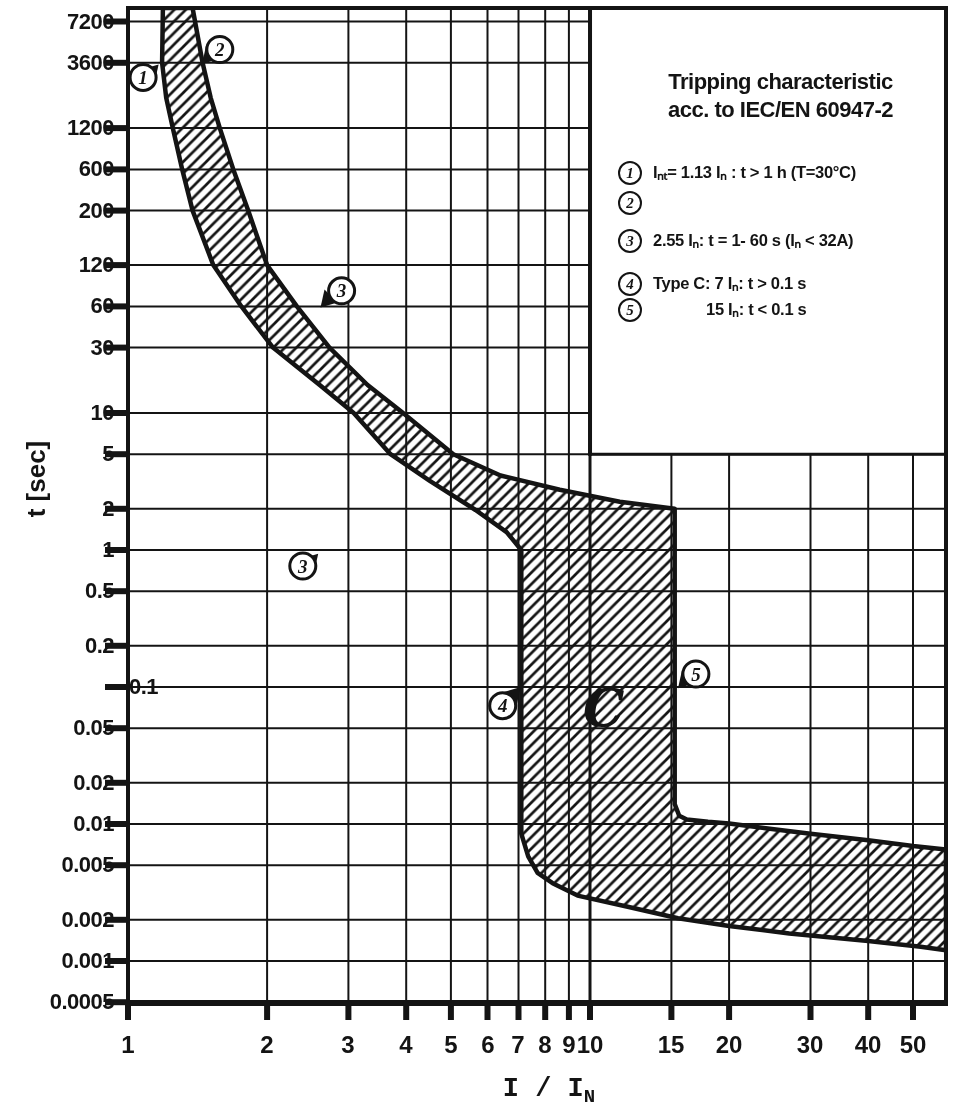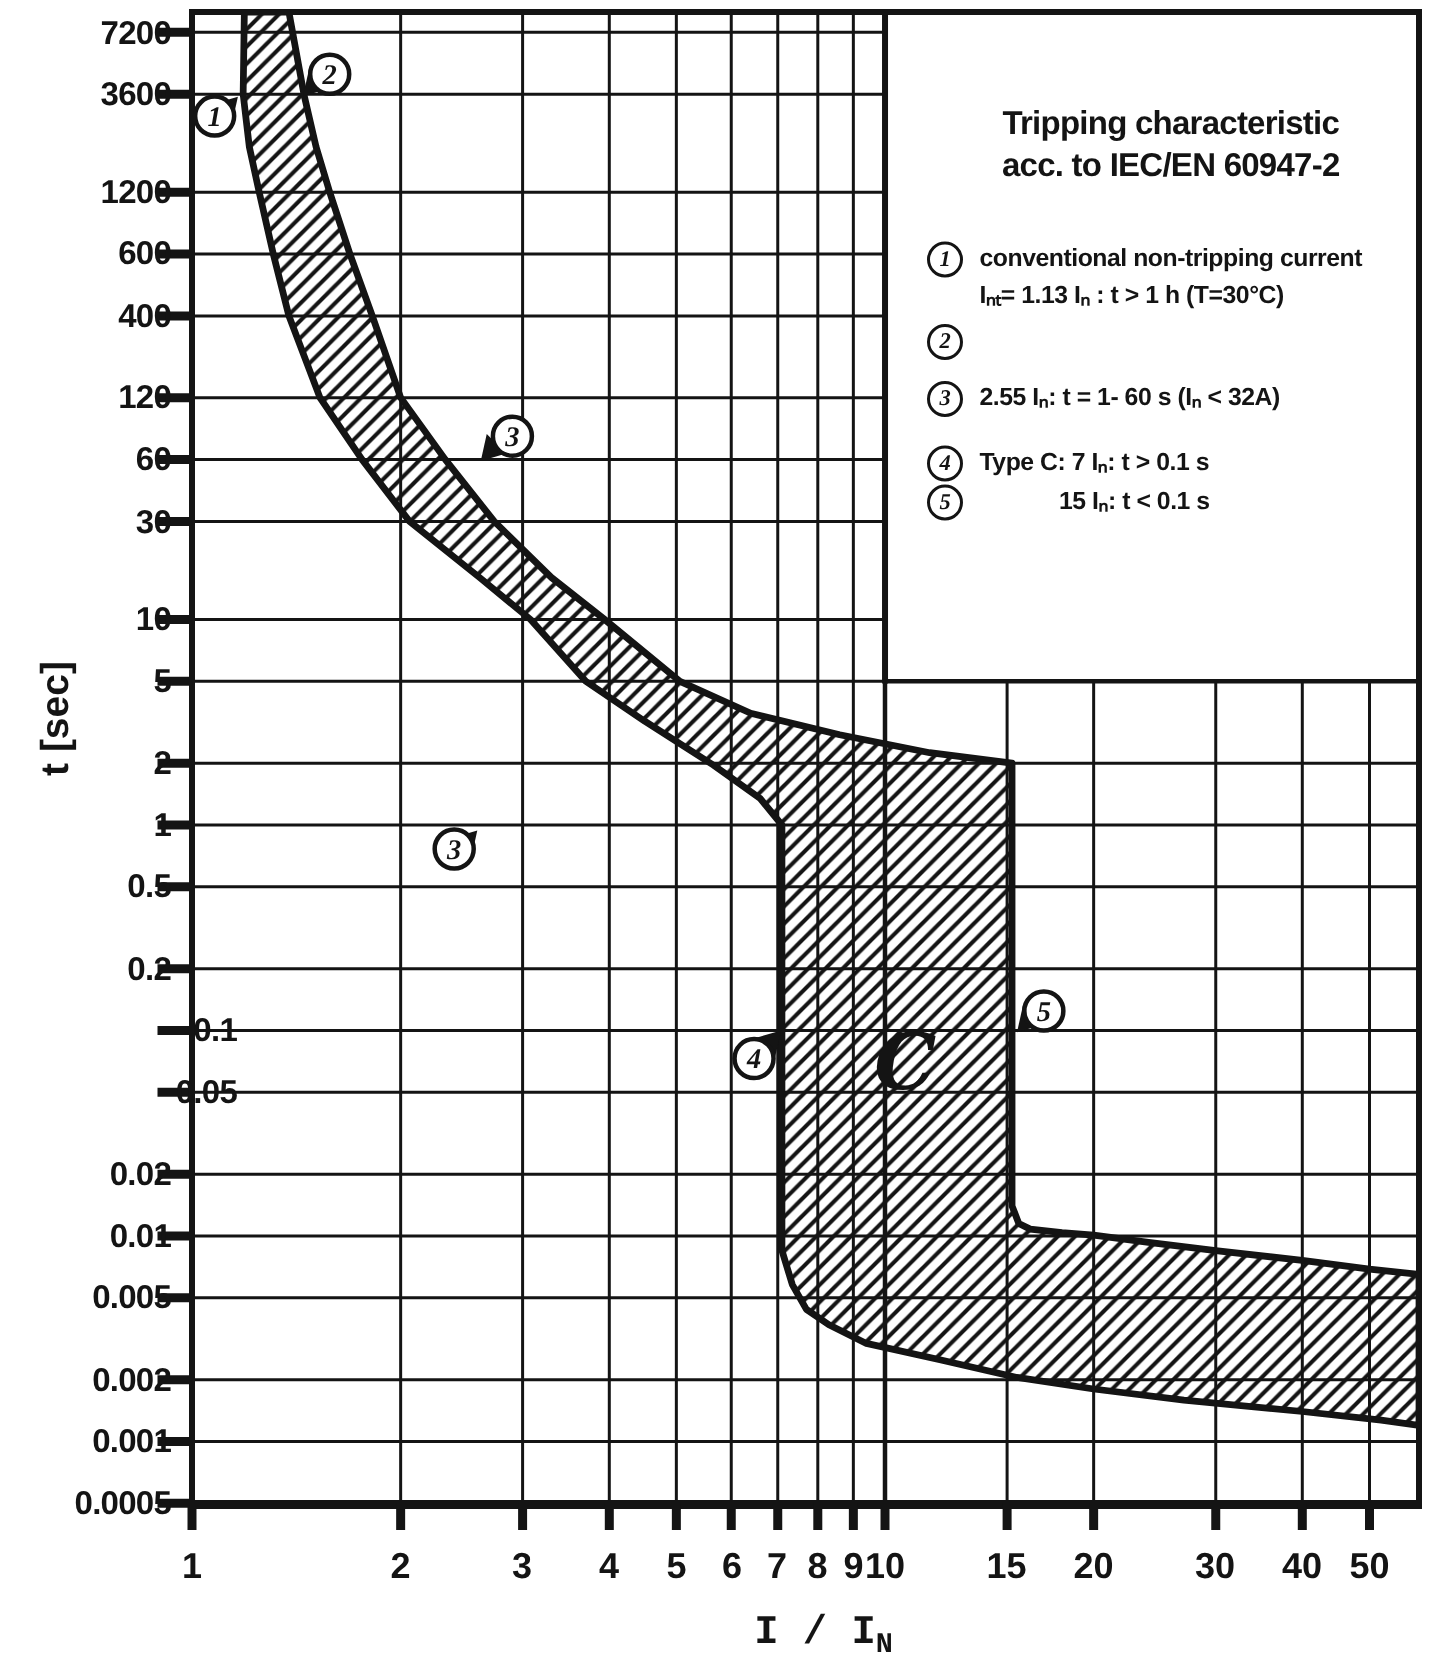--- a/index.html
+++ b/index.html
@@ -141,32 +141,32 @@
       <circle cx="695.9" cy="674.0" r="13" fill="#ffffff" stroke="#141414" stroke-width="3"></circle>
       <text x="695.9" y="680.5" text-anchor="middle" font-size="19" font-style="italic" font-weight="bold" font-family="&quot;Liberation Serif&quot;, serif" fill="#141414">5</text>
       <text x="603.6" y="726.2" text-anchor="middle" font-size="52" font-style="italic" font-weight="bold" font-family="&quot;DejaVu Serif&quot;, serif" fill="#141414">C</text>
     </svg>
 
   <div id="ticklabels">
       <div class="ytick" style="top: 9px;">7200</div>
       <div class="ytick" style="top: 50px;">3600</div>
       <div class="ytick" style="top: 115px;">1200</div>
       <div class="ytick" style="top: 156px;">600</div>
-      <div class="ytick" style="top: 198px;">400</div>
+      <div class="ytick" style="top: 198px;">200</div>
       <div class="ytick" style="top: 252px;">120</div>
       <div class="ytick" style="top: 293px;">60</div>
       <div class="ytick" style="top: 335px;">30</div>
       <div class="ytick" style="top: 400px;">10</div>
       <div class="ytick" style="top: 441px;">5</div>
       <div class="ytick" style="top: 496px;">2</div>
       <div class="ytick" style="top: 537px;">1</div>
       <div class="ytick" style="top: 578px;">0.5</div>
       <div class="ytick" style="top: 633px;">0.2</div>
       <div class="ytick" style="top: 674px; padding-left: 44px;">0.1</div>
-      <div class="ytick" style="top: 715px; padding-left: 44px;">0.05</div>
+      <div class="ytick" style="top: 715px;">0.05</div>
       <div class="ytick" style="top: 770px;">0.02</div>
       <div class="ytick" style="top: 811px;">0.01</div>
       <div class="ytick" style="top: 852px;">0.005</div>
       <div class="ytick" style="top: 907px;">0.002</div>
       <div class="ytick" style="top: 948px;">0.001</div>
       <div class="ytick" style="top: 989px;">0.0005</div>
       <div class="xtick" style="left: 128px; top: 1031px;">1</div>
       <div class="xtick" style="left: 267px; top: 1031px;">2</div>
       <div class="xtick" style="left: 348px; top: 1031px;">3</div>
       <div class="xtick" style="left: 406px; top: 1031px;">4</div>
@@ -192,21 +192,20 @@
   <div class="legend">
     <div class="ltitle">
       <div>Tripping characteristic</div>
       <div>acc. to IEC/EN 60947-2</div>
     </div>
     <div class="litems">
 
       <div class="li mb5">
         <span class="circ">1</span>
         <span class="lt">
-          <span>conventional non-tripping current</span>
           <span>Iₙₜ= 1.13 Iₙ : t &gt; 1 h   (T=30°C)</span>
         </span>
       </div>
 
       <div class="li mb13">
         <span class="circ">2</span>
       </div>
 
       <div class="li mb18">
         <span class="circ">3</span>

